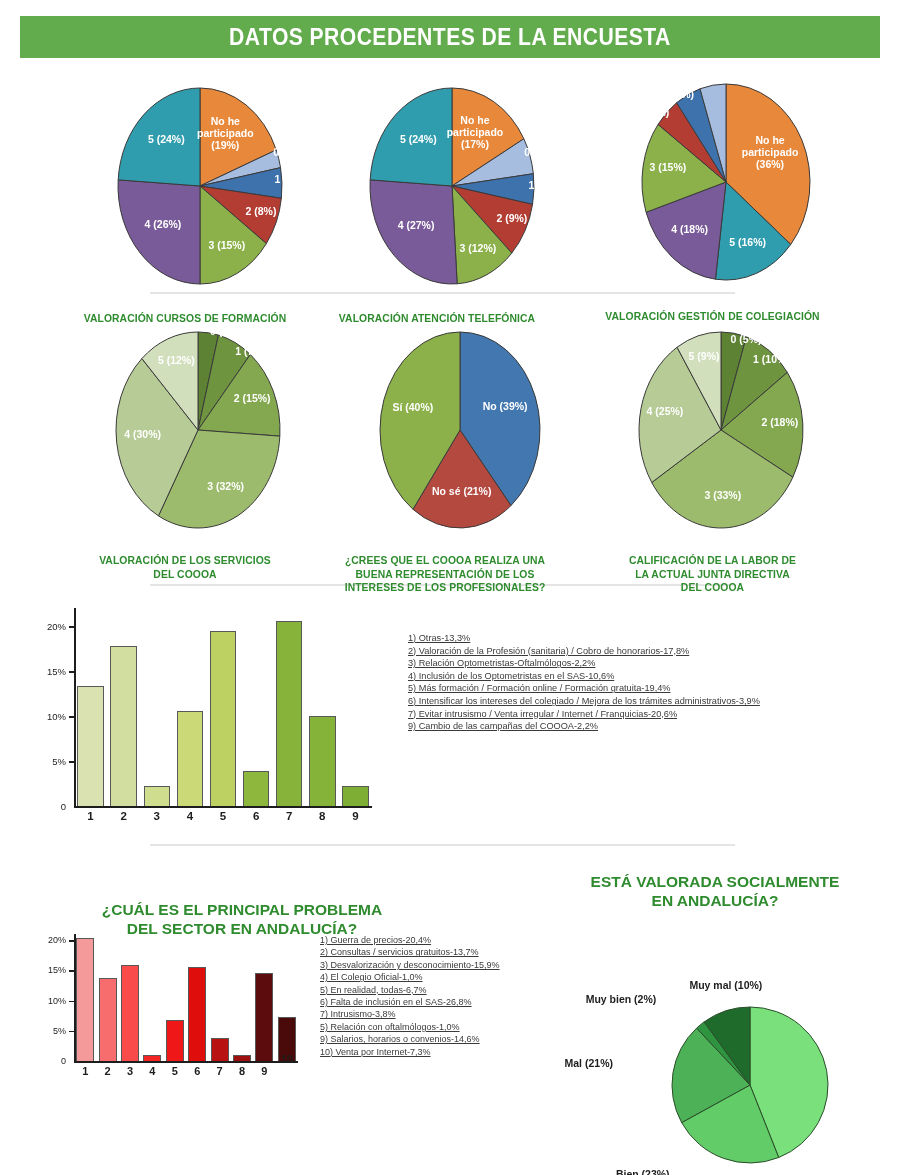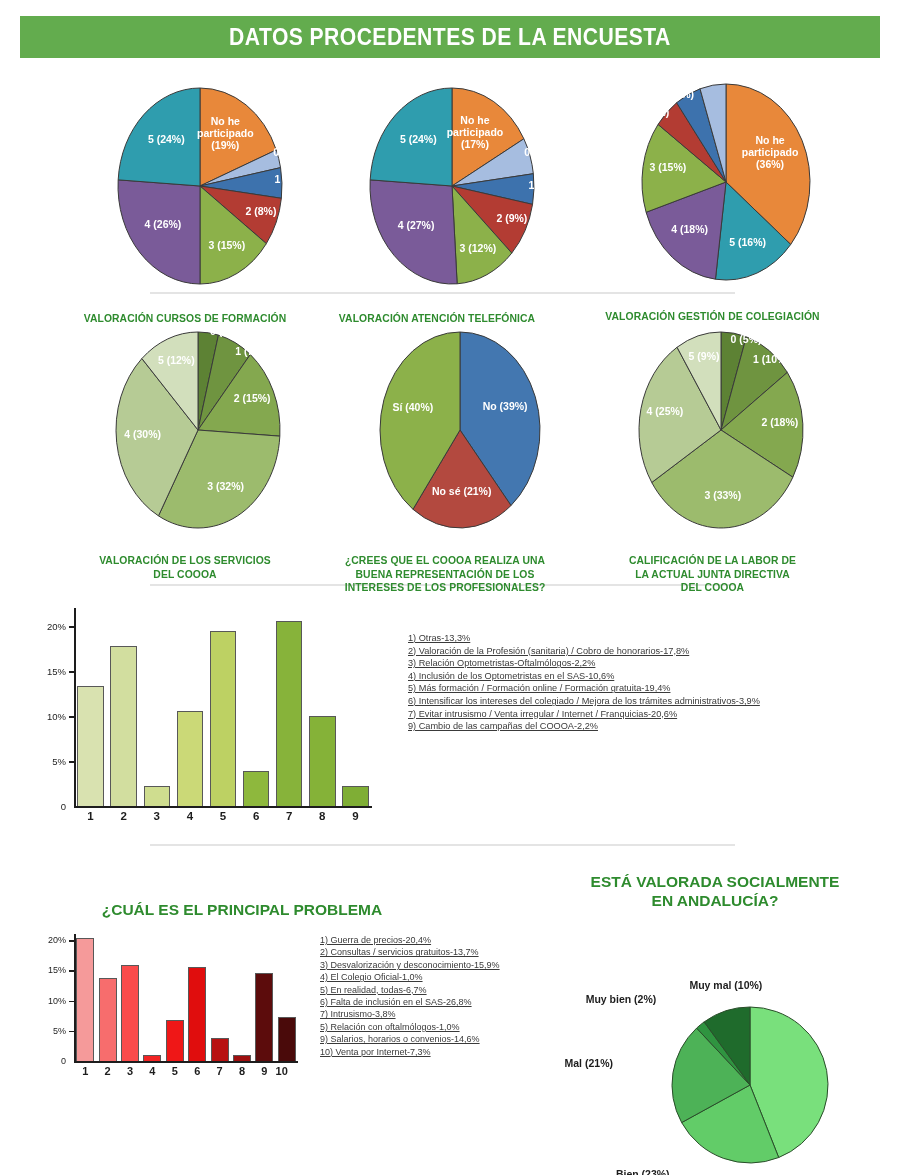--- a/index.html
+++ b/index.html
@@ -267,20 +267,21 @@
       <li>4) Inclusión de los Optometristas en el SAS-10,6%</li>
       <li>5) Más formación / Formación online / Formación gratuita-19,4%</li>
       <li>6) Intensificar los intereses del colegiado / Mejora de los trámites administrativos-3,9%</li>
       <li>7) Evitar intrusismo / Venta irregular / Internet / Franquicias-20,6%</li>
       <li>9) Cambio de las campañas del COOOA-2,2%</li>
     </ul>
 </div>
 
 <div class="q-title" id="q-title-problema" style="position:absolute; left:42px; top:872px; width:400px; text-align:center;margin-top:28px;">
     <div class="">¿CUÁL ES EL PRINCIPAL PROBLEMA</div>
+    <div class="">DEL SECTOR EN ANDALUCÍA?</div>
   </div>
 
 <div class="barchart" id="bar-red" style="left:40px; top:928px; width:262px; height:155px;">
     <div class="bc-axis-line" style="left: 34px; top: 6px; width: 2px; height: 127px;"></div>
     <div class="bc-axis-line" style="left: 34px; top: 133px; width: 224px; height: 2px;"></div>
     <div style="position: absolute; left: 0px; width: 26px; text-align: right; top: 133px; transform: translateY(-50%); font-size: 9px; color: rgb(29, 29, 29);">0</div>
     <div class="bc-tickmark" style="left: 29px; top: 102.762px;"></div>
     <div style="position: absolute; left: 0px; width: 26px; text-align: right; top: 102.762px; transform: translateY(-50%); font-size: 9px; color: rgb(29, 29, 29);">5%</div>
     <div class="bc-tickmark" style="left: 29px; top: 72.5238px;"></div>
     <div style="position: absolute; left: 0px; width: 26px; text-align: right; top: 72.5238px; transform: translateY(-50%); font-size: 9px; color: rgb(29, 29, 29);">10%</div>
@@ -300,21 +301,21 @@
     <div style="position: absolute; left: 123.6px; width: 22.4px; top: 137px; text-align: center; font-size: 11px; font-weight: bold; color: rgb(29, 29, 29);">5</div>
     <div class="bc-bar" style="position: absolute; left: 148.24px; width: 17.92px; top: 38.6571px; height: 94.3429px; background: rgb(224, 13, 13);"></div>
     <div style="position: absolute; left: 146px; width: 22.4px; top: 137px; text-align: center; font-size: 11px; font-weight: bold; color: rgb(29, 29, 29);">6</div>
     <div class="bc-bar" style="position: absolute; left: 170.64px; width: 17.92px; top: 110.019px; height: 22.981px; background: rgb(184, 18, 18);"></div>
     <div style="position: absolute; left: 168.4px; width: 22.4px; top: 137px; text-align: center; font-size: 11px; font-weight: bold; color: rgb(29, 29, 29);">7</div>
     <div class="bc-bar" style="position: absolute; left: 193.04px; width: 17.92px; top: 126.952px; height: 6.04762px; background: rgb(158, 15, 15);"></div>
     <div style="position: absolute; left: 190.8px; width: 22.4px; top: 137px; text-align: center; font-size: 11px; font-weight: bold; color: rgb(29, 29, 29);">8</div>
     <div class="bc-bar" style="position: absolute; left: 215.44px; width: 17.92px; top: 44.7048px; height: 88.2952px; background: rgb(92, 12, 12);"></div>
     <div style="position: absolute; left: 213.2px; width: 22.4px; top: 137px; text-align: center; font-size: 11px; font-weight: bold; color: rgb(29, 29, 29);">9</div>
     <div class="bc-bar" style="position: absolute; left: 237.84px; width: 17.92px; top: 88.8524px; height: 44.1476px; background: rgb(74, 10, 10);"></div>
-    <div style="position: absolute; left: 235.6px; width: 22.4px; top: 137px; font-size: 11px; font-weight: bold; color: rgb(29, 29, 29);">10</div>
+    <div style="position: absolute; left: 235.6px; width: 22.4px; top: 125px; text-align: center; font-size: 11px; font-weight: bold; color: rgb(29, 29, 29);">10</div>
   </div>
 
 <ul class="legend-list small" id="legend-problema" style="position:absolute; left:320px; top:934px; width:250px;">
     <li>1) Guerra de precios-20,4%</li>
     <li>2) Consultas / servicios gratuitos-13,7%</li>
     <li>3) Desvalorización y desconocimiento-15,9%</li>
     <li>4) El Colegio Oficial-1,0%</li>
     <li>5) En realidad, todas-6,7%</li>
     <li>6) Falta de inclusión en el SAS-26,8%</li>
     <li>7) Intrusismo-3,8%</li>

